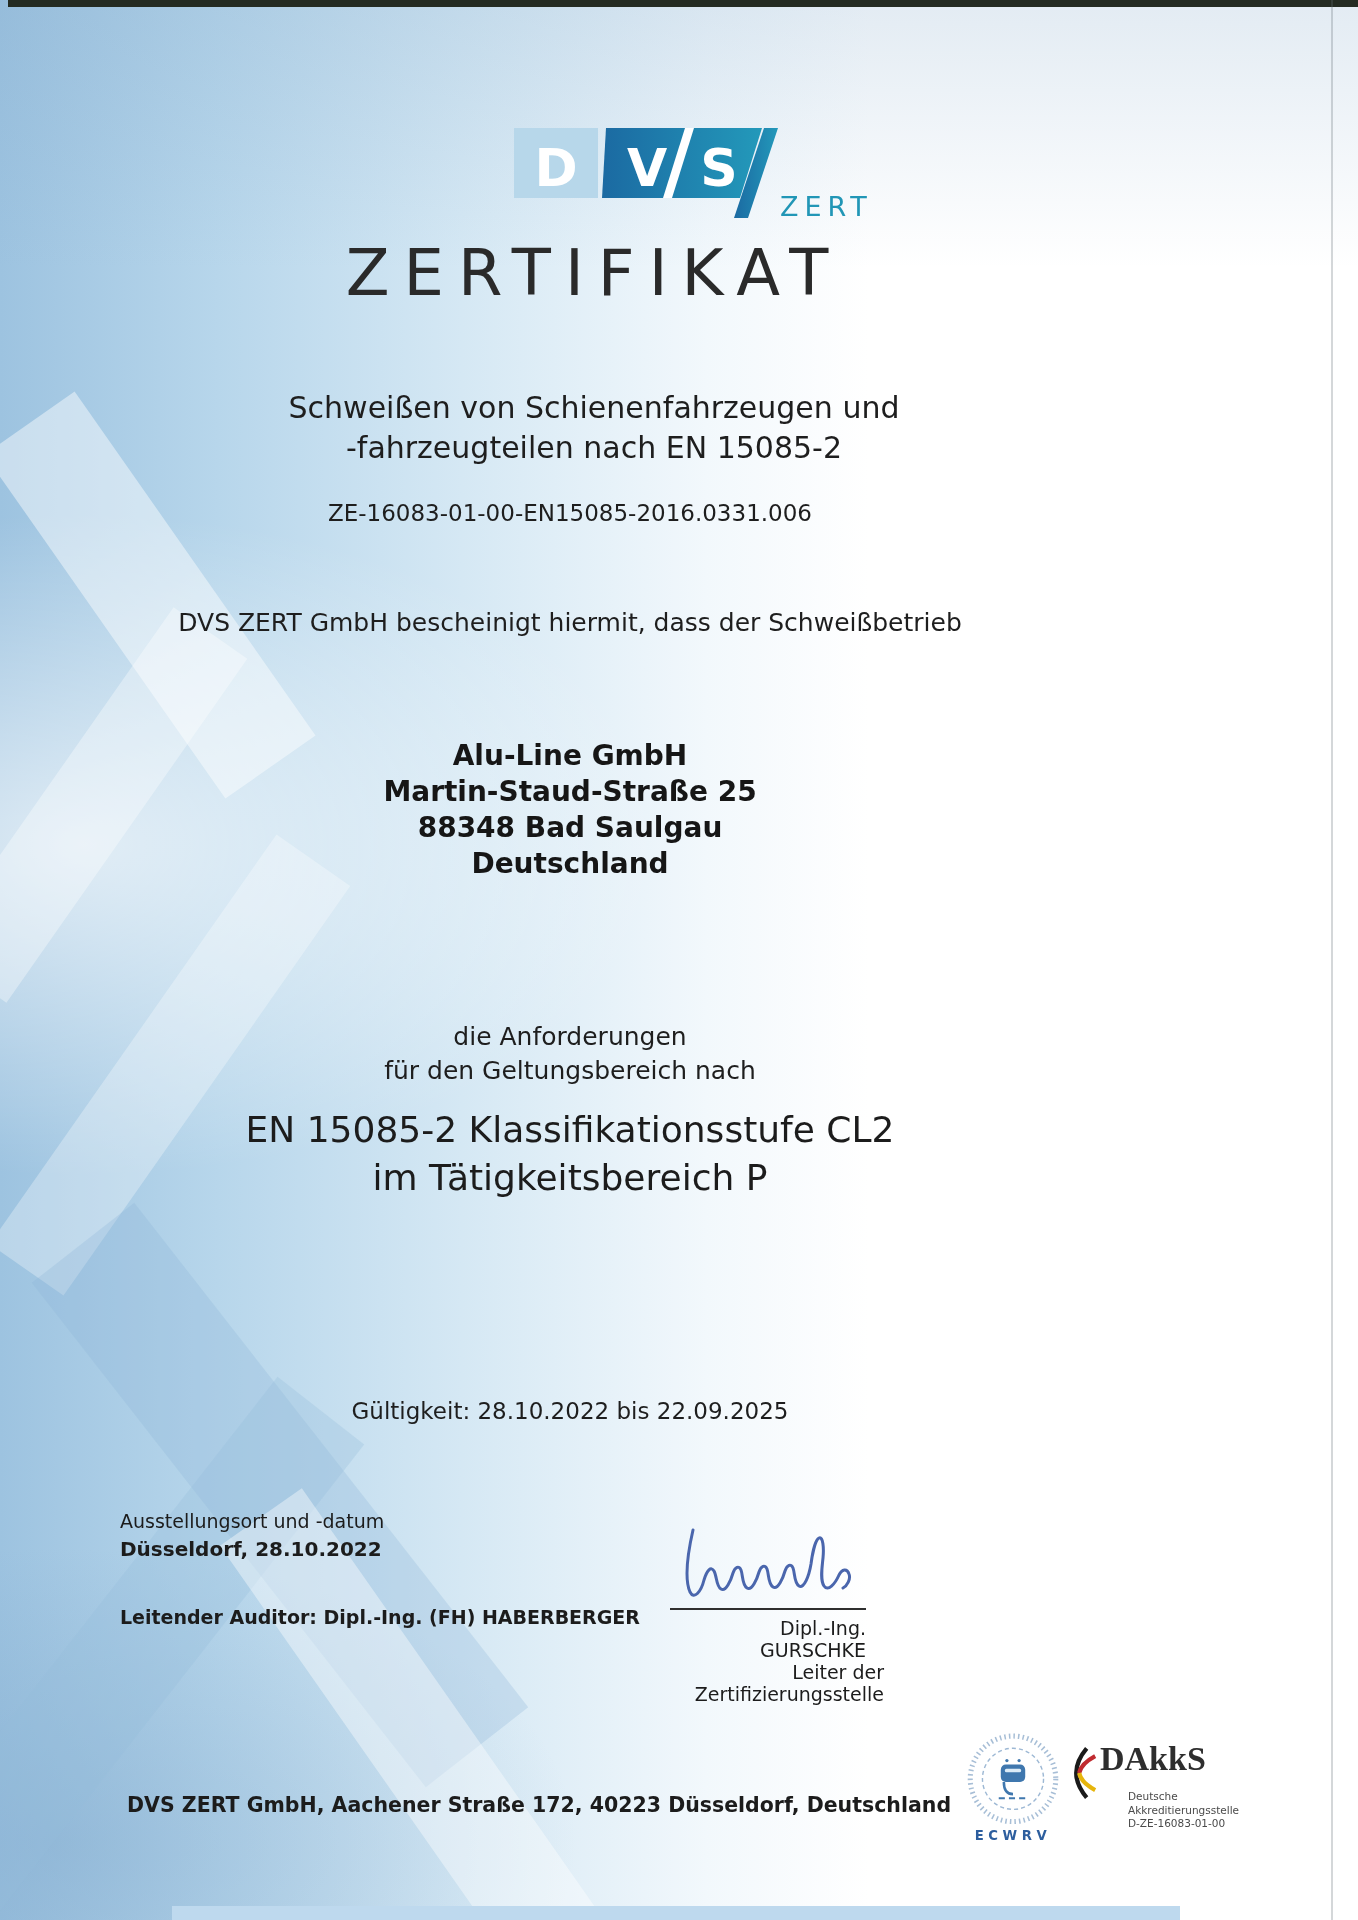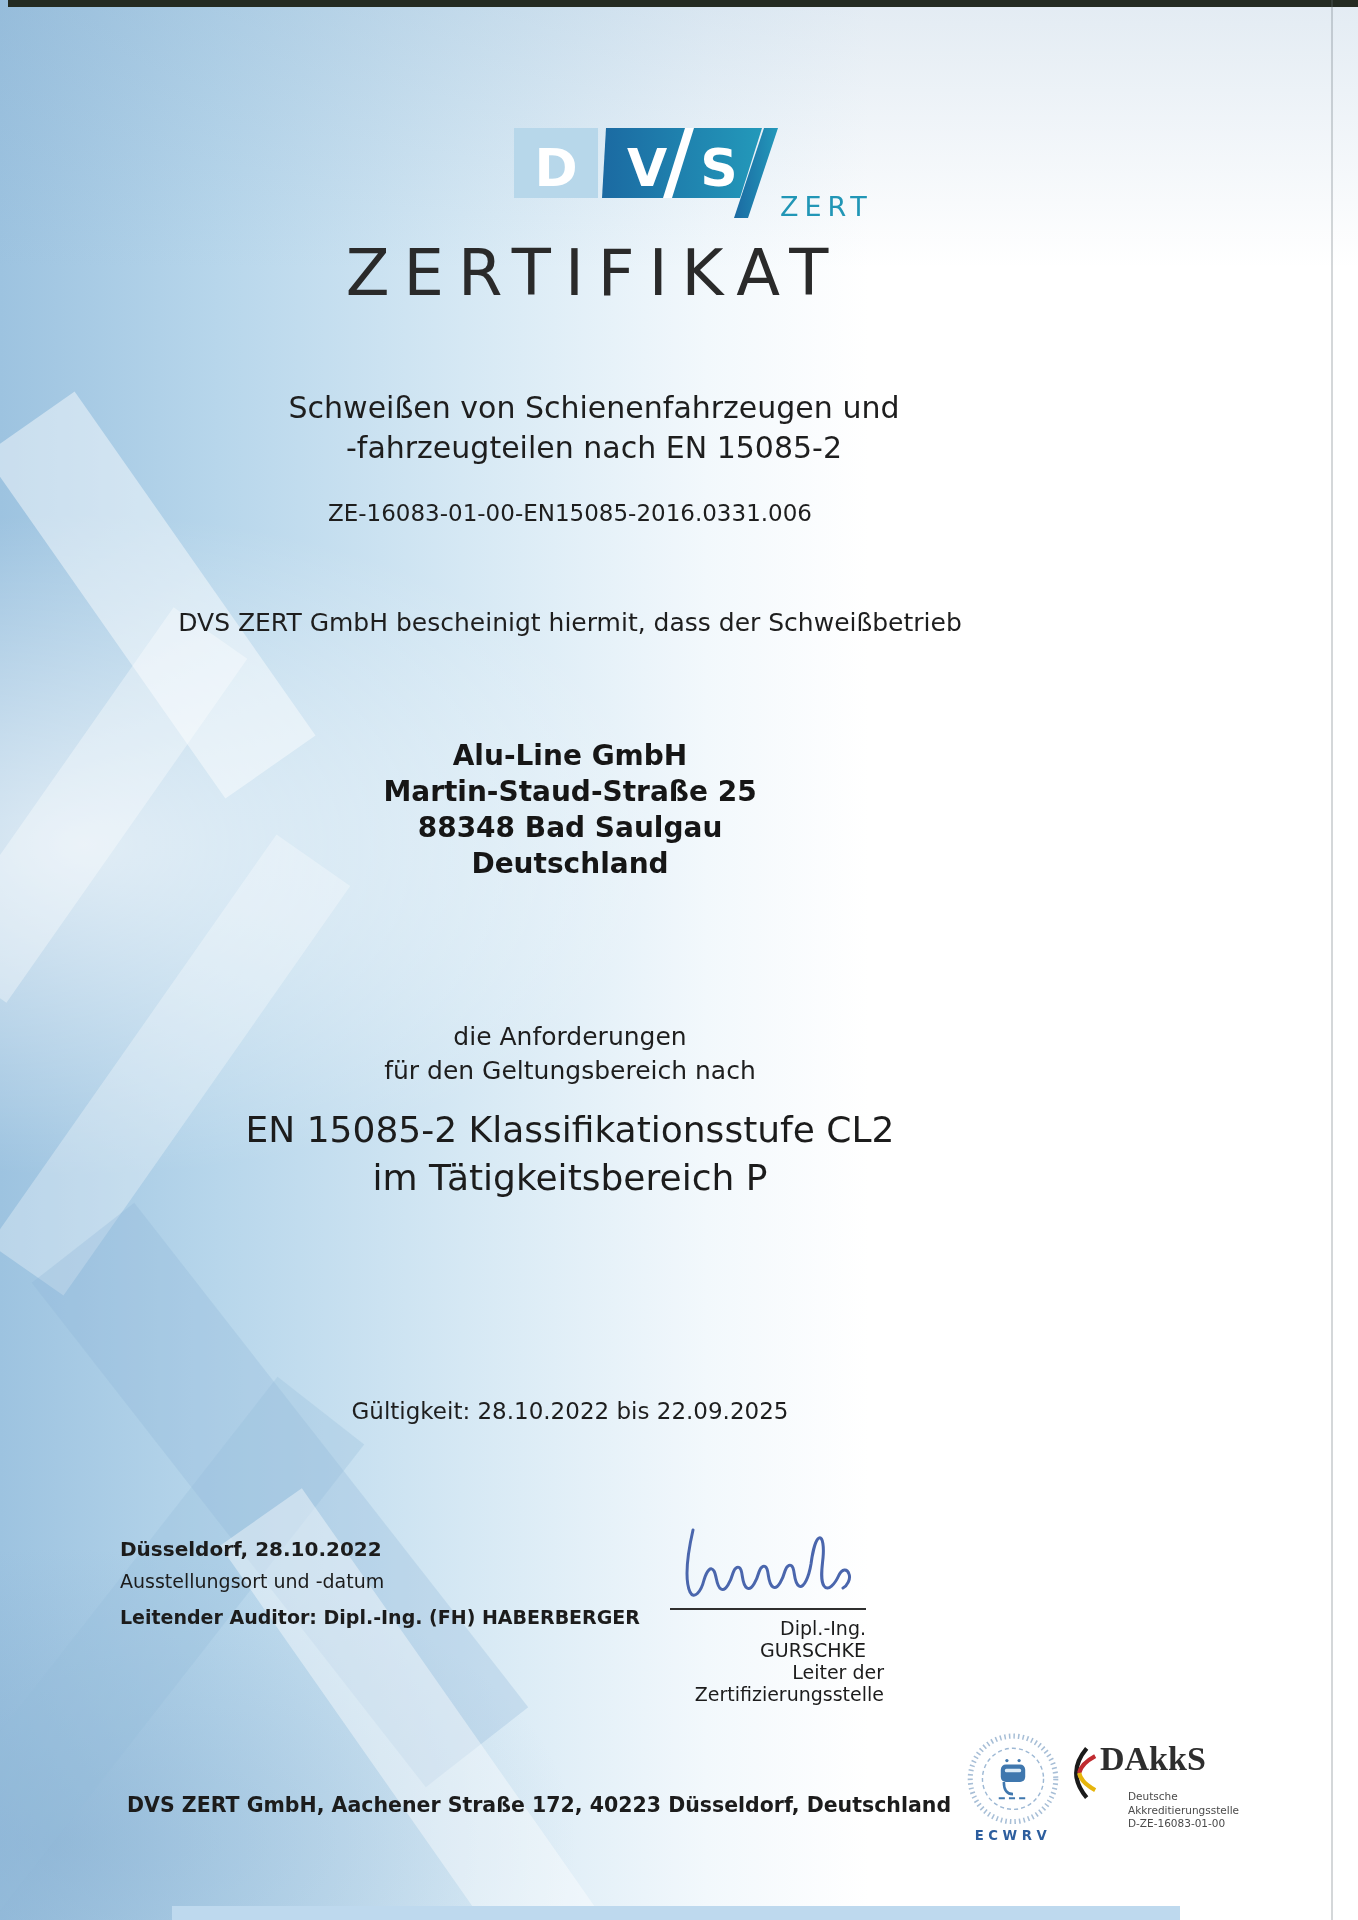--- a/index.html
+++ b/index.html
@@ -38,21 +38,21 @@
   .subtitle { top:388px; font-size:30px; line-height:40px; color:#1e1e1e;margin-left:24px; }
   .certnum { top:500px; font-size:23px; color:#1e1e1e; }
   .statement { top:608px; font-size:25px; color:#1e1e1e; }
   .company { top:738px; font-size:28px; line-height:36px; font-weight:bold; color:#161616; }
   .requirements { top:1020px; font-size:25px; line-height:34px; color:#1e1e1e; }
   .scope { top:1106px; font-size:36px; line-height:48px; color:#1c1c1c; }
   .fulfillment { top:1286px; font-size:25px; color:#1e1e1e; }
   .validity { top:1386px; font-size:23px; color:#1e1e1e;margin-top:12px; }
 
   .issue-line1 { left:120px; top:1537px; font-size:20px; font-weight:600; color:#1c1c1c; }
-  .issue-line2 { left:120px; top:1570px; font-size:19px; color:#1c1c1c; }
+  .issue-line2 { left:120px; top:1510px; font-size:19px; color:#1c1c1c; }
   .issue-line3 { left:120px; top:1606px; font-size:19px; font-weight:600; color:#1c1c1c; }
 
   .sig-svg { left:672px; top:1516px; }
   .sig-line { left:670px; top:1608px; width:196px; height:2px; background:#2f2f2f; }
   .sig-name { left:670px; top:1617px; width:196px; text-align:right; font-size:19px; color:#1c1c1c; }
   .sig-role { left:652px; top:1645px; width:232px; text-align:right; font-size:19px; color:#1c1c1c;margin-top:16px; }
 
   .footer { left:115px; top:1793px; font-size:20.5px; font-weight:600; color:#1c1c1c;margin-left:12px; }
 
   .ecwrv { left:962px; top:1732px; }

